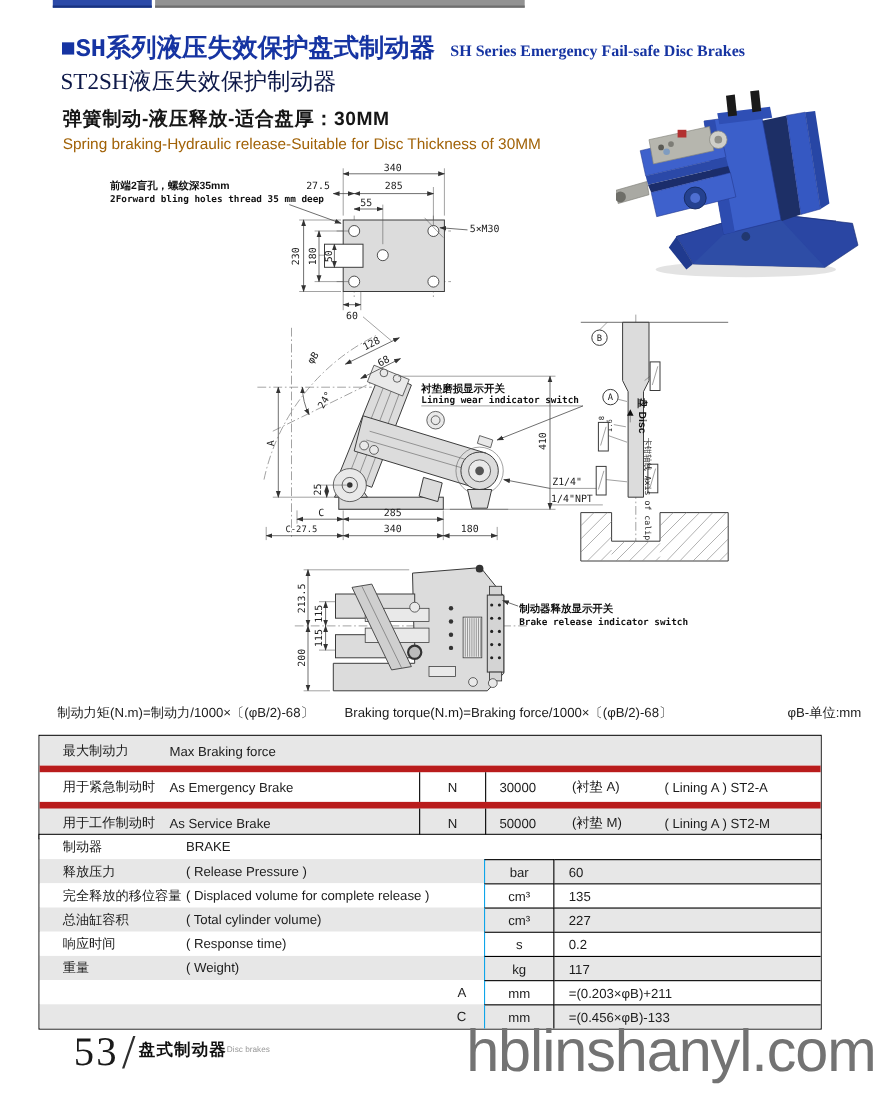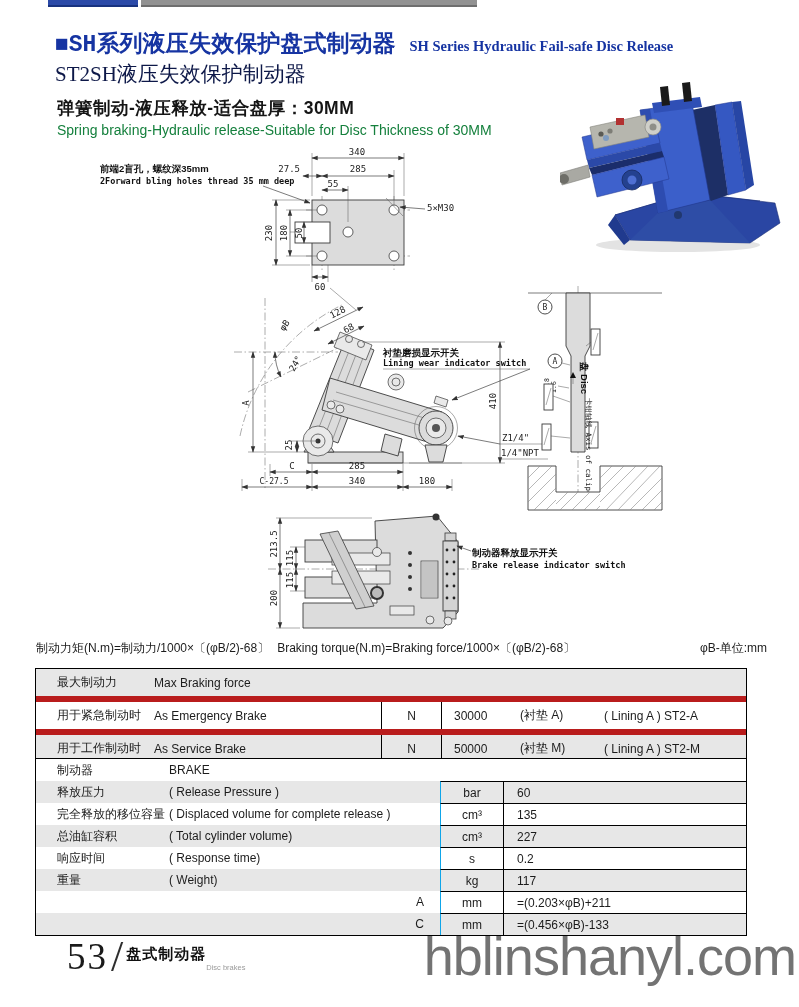--- a/index.html
+++ b/index.html
@@ -5,39 +5,39 @@
   html,body{margin:0;padding:0;background:#fff}
   .page{position:relative;width:799px;height:1007px;background:#fff;overflow:hidden;
         font-family:"Liberation Sans",sans-serif;color:#1c1c1c}
   .bar-blue{position:absolute;left:48px;top:0;width:90px;height:5px;background:#2b4aa8;border-bottom:2px solid #18327f}
   .bar-gray{position:absolute;left:141px;top:0;width:336px;height:5px;background:#929292;border-bottom:2px solid #6e6e6e}
   .title-row{position:absolute;left:55px;top:28px;display:flex;align-items:baseline;gap:14px;white-space:nowrap}
   .title-zh{font-family:Liberation Mono, monospace;font-weight:bold;font-size:23px;color:#1634a2}
   .title-en{font-family:"Liberation Serif",serif;font-weight:bold;font-size:14.5px;color:#1634a2}
   .model-title{position:absolute;left:55px;top:60px;font-family:"Liberation Serif",serif;font-weight:normal;font-size:21px;color:#0d1848}
   .feature-zh{position:absolute;left:57px;top:96px;font-size:17.5px;font-weight:600;color:#151515;letter-spacing:.5px}
-  .feature-en{position:absolute;left:57px;top:122px;font-size:14px;color:#15803d}
+  .feature-en{position:absolute;left:57px;top:122px;font-size:14px;color:#a16207}
   .photo{position:absolute;left:560px;top:75px;width:235px;height:183px}
   .drawing{position:absolute;left:40px;top:148px;width:640px;height:496px}
   svg text{user-select:none}
   .dnum{font:9px "DejaVu Sans Mono",monospace;fill:#1c1c1c}
   .dnum8{font:8px "DejaVu Sans Mono",monospace;fill:#1c1c1c}
   .dzh{font:bold 9.5px "Liberation Sans",sans-serif;fill:#111}
   .den{font:bold 8.5px "DejaVu Sans Mono",monospace;fill:#111}
   .tiny{font:6.5px "DejaVu Sans Mono",monospace;fill:#222}
   .dim{stroke:#444;stroke-width:.7;fill:none}
   .thin{stroke:#555;stroke-width:.5;fill:none}
   .cl{stroke:#666;stroke-width:.55;stroke-dasharray:8 2.5 1.5 2.5;fill:none}
   .ol{stroke:#3a3a3a;stroke-width:.9;fill:#dcdcdc}
   .ol2{stroke:#3a3a3a;stroke-width:.7;fill:#e9e9e9}
   .olw{stroke:#3a3a3a;stroke-width:.9;fill:#fff}
   .hole{stroke:#3a3a3a;stroke-width:.8;fill:#fff}
   .hatch{stroke:#888;stroke-width:.6}
-  .formula{position:absolute;left:36px;top:640px;width:731px;display:flex;font-size:12px;color:#1c1c1c;white-space:nowrap}
-  .formula .en{margin-left:8px}
+  .formula{position:absolute;left:52px;top:640px;width:731px;display:flex;font-size:12px;color:#1c1c1c;white-space:nowrap}
+  .formula .en{margin-left:28px}
   .formula .unit{margin-left:auto}
   .tbl{position:absolute;left:35px;width:712px;border:1px solid #000;box-sizing:border-box;font-size:12px;color:#1c1c1c}
   .force{top:668px}
   .brake{top:758px}
   .row{display:flex;align-items:center}
   .force .row{height:27px}
   .brake .row{height:22px}
   .gray{background:#e7e7e7}
   .white{background:#fff}
   .bt{border-top:6px solid #b91c1c}
@@ -51,34 +51,34 @@
   .bzh{width:112px}
   .bsub{margin-left:auto;padding-right:16px}
   .bunit{width:64px;align-self:stretch;display:flex;align-items:center;justify-content:center;border-left:1px solid #0ea5e9;border-right:1px solid #000;box-sizing:border-box}
   .bval{flex:1;align-self:stretch;display:flex;align-items:center;padding-left:13px}
   .ct{border-top:1px solid #000}
   .footer{position:absolute;left:67px;top:938px;display:flex;align-items:flex-start}
   .pageno{font-family:"Liberation Serif",serif;font-size:37px;color:#1a1a1a;line-height:1;letter-spacing:2px}
   .slash{font-family:"Liberation Serif",serif;font-size:44px;font-weight:300;color:#2e2e2e;line-height:.85;margin:0 3px 0 3px}
   .fsec{display:flex;margin-top:7px}
   .fsec-zh{font-size:15px;font-weight:bold;color:#111;letter-spacing:1px}
-  .fsec-en{font-size:7.5px;color:#9a9a9a;margin-top:18px}
+  .fsec-en{font-size:7.5px;color:#9a9a9a;margin-top:4px}
   .watermark{position:absolute;right:3px;top:925px;font-size:54px;color:#737373;letter-spacing:-1px;white-space:nowrap}
 </style>
 </head>
 <body>
 
 <div class="page">
 
   <div class="bar-blue"></div>
   <div class="bar-gray"></div>
 
   <div class="title-row">
     <span class="title-zh">■SH系列液压失效保护盘式制动器</span>
-    <span class="title-en">SH Series Hydraulic Fail-safe Disc Release</span>
+    <span class="title-en">SH Series Emergency Fail-safe Disc Brakes</span>
   </div>
   <div class="model-title">ST2SH液压失效保护制动器</div>
   <div class="feature-zh">弹簧制动-液压释放-适合盘厚：30MM</div>
   <div class="feature-en">Spring braking-Hydraulic release-Suitable for Disc Thickness of 30MM</div>
 
   <svg class="photo" viewBox="0 0 235 183">
     <ellipse cx="118" cy="170" rx="82" ry="7" fill="#e3e3e3"></ellipse>
     <g>
       <polygon points="55,140 130,118 200,126 120,146" fill="#3a5bc4" stroke="#22378c" stroke-width="0.6"></polygon>
       <polygon points="55,140 130,118 215,128 220,148 190,168 70,165" fill="#2a46a3" stroke="#1c2f74" stroke-width="0.6"></polygon>

